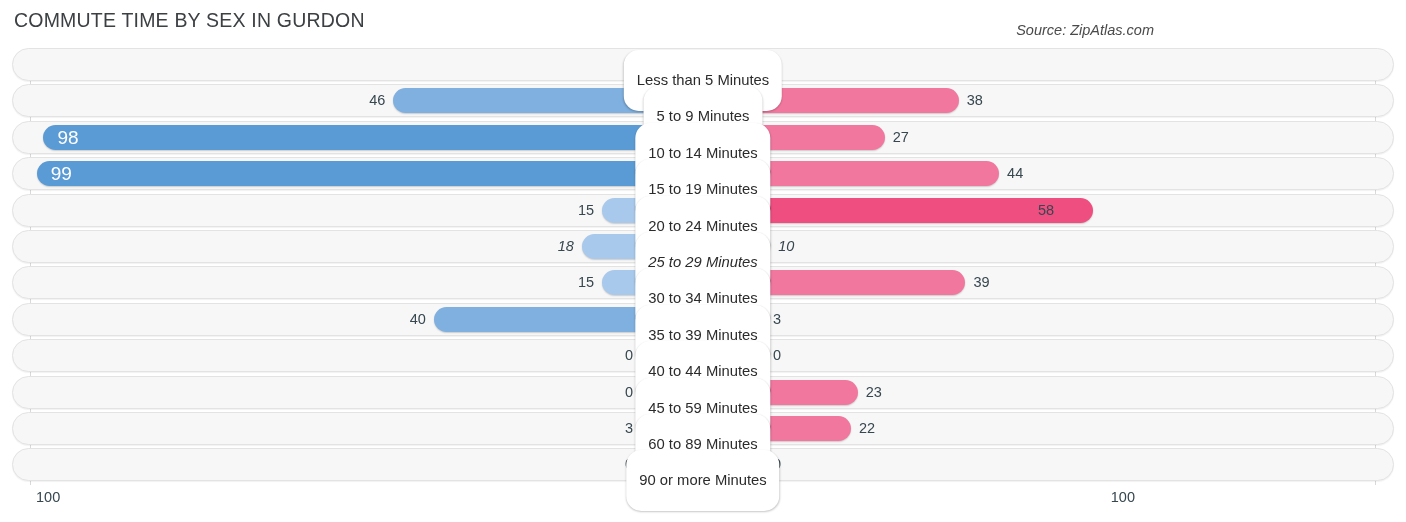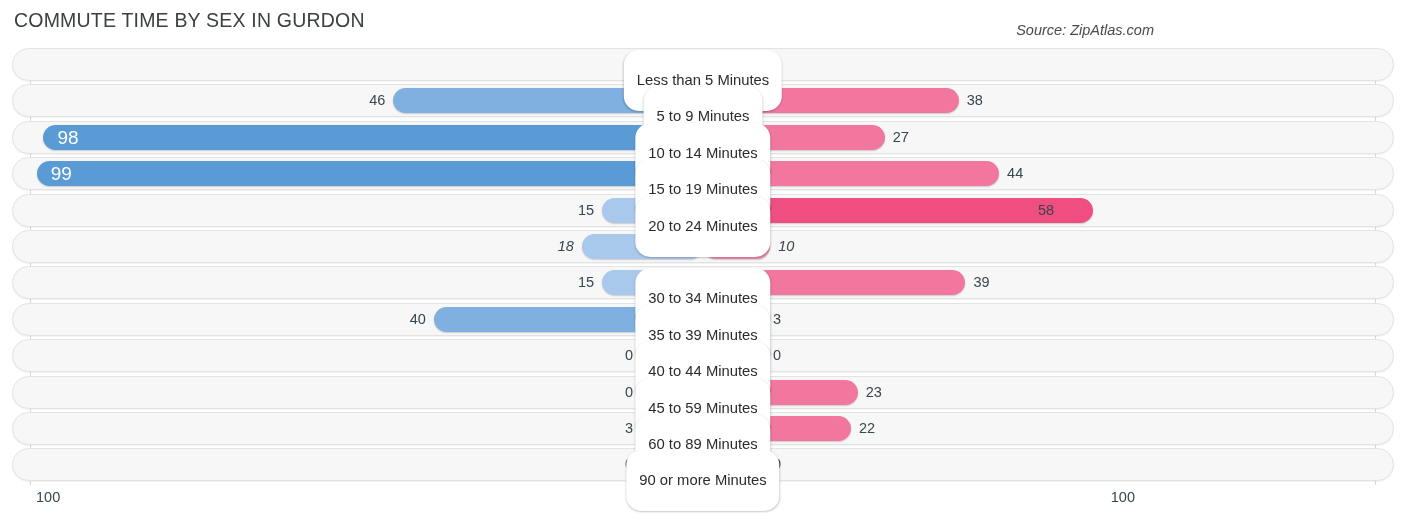--- a/index.html
+++ b/index.html
@@ -216,20 +216,21 @@
         <div class="val male" style="right: 811.95px;">15</div>
         <div class="val female" style="left: 1038px;">58</div>
         <div class="cat-pill">20 to 24 Minutes</div>
       </div>
       <div class="row" style="top: 182px; font-style: italic;">
         <div class="track"></div>
         <div class="bar male" style="width: 121.14px; background: rgb(168, 201, 236);"></div>
         <div class="bar female" style="width: 67.3px; background: rgb(245, 140, 176);"></div>
         <div class="val male" style="right: 832.14px;">18</div>
         <div class="val female" style="left: 778.3px;">10</div>
+        <div class="cat-pill">25 to 29 Minutes</div>
       </div>
       <div class="row" style="top: 218.4px;">
         <div class="track"></div>
         <div class="bar male" style="width: 100.95px; background: rgb(168, 201, 236);"></div>
         <div class="bar female" style="width: 262.47px; background: rgb(242, 119, 159);"></div>
         <div class="val male" style="right: 811.95px;">15</div>
         <div class="val female" style="left: 973.47px;">39</div>
         <div class="cat-pill">30 to 34 Minutes</div>
       </div>
       <div class="row" style="top: 254.8px;">

